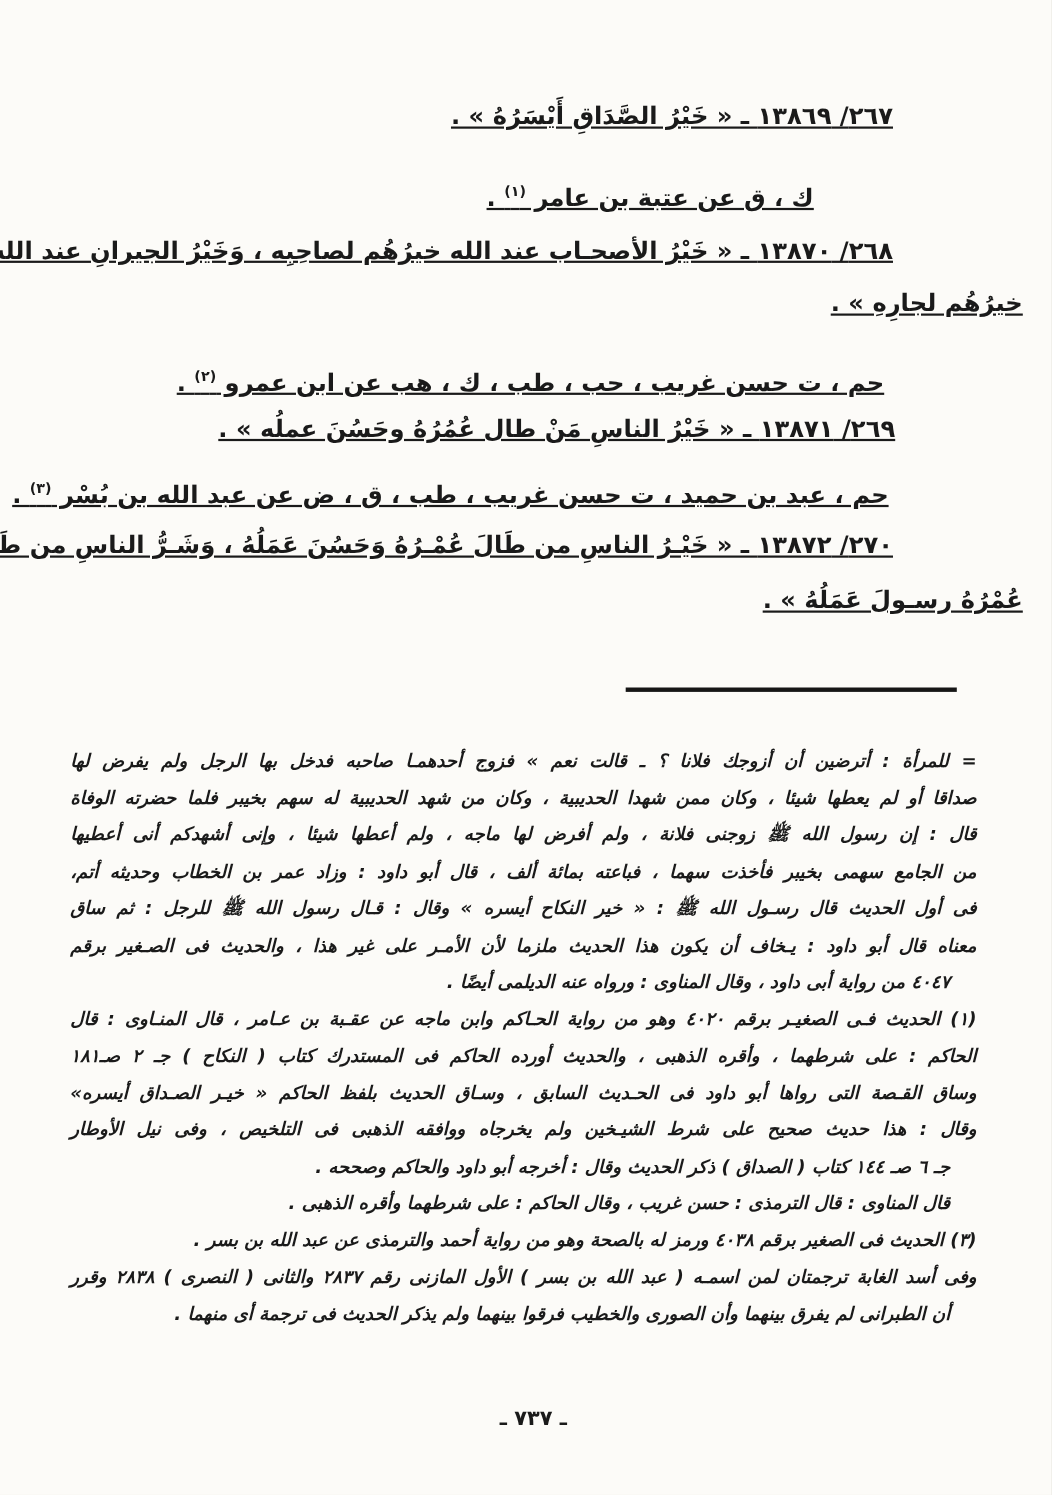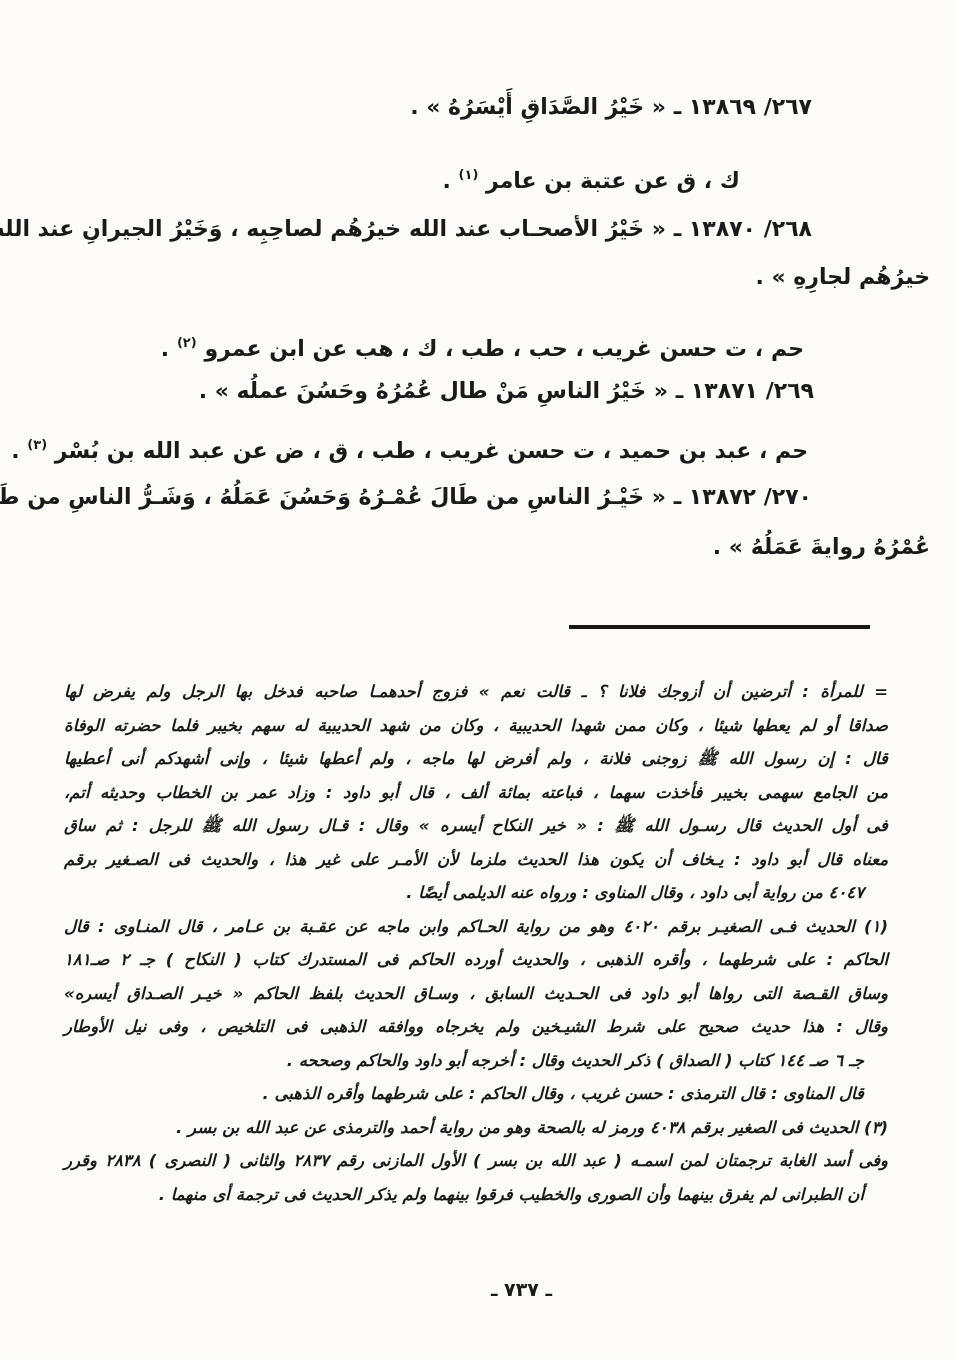--- a/index.html
+++ b/index.html
@@ -15,20 +15,21 @@
   }
   
   .ln{
     position:absolute;
     right:26px;left:60px;
     font-size:22px;
     font-weight:bold;
     line-height:46px;
     white-space:nowrap;
     text-align:right;
+    text-decoration:underline;
   }
   .ln.j{text-align:justify;text-align-last:justify;}
   .sup{font-size:13px;vertical-align:9px;font-weight:bold;}
   
   .fn-rule{
     position:absolute;top:625px;right:86px;
     width:301px;height:4px;background:#161616;
   }
   
   .fnotes{
@@ -45,21 +46,21 @@
   }
   .fl.j{text-align:justify;text-align-last:justify;}
   .fl.ind{padding-right:24px;}
   
   .footer-sig{
     position:absolute;top:1274px;left:96px;
     font-size:20px;font-weight:bold;direction:rtl;white-space:nowrap;
   }
   .footer-page{
     position:absolute;top:1278px;left:418px;width:134px;
-    font-size:19px;font-weight:bold;text-align:right;white-space:nowrap;
+    font-size:19px;font-weight:bold;text-align:center;white-space:nowrap;
   }
 </style>
 </head>
 <body>
 
 <div class="page">
 
   <div class="main">
 
     <div class="ln" style="top:84px;padding-right:118px">٢٦٧/ ١٣٨٦٩ ـ « خَيْرُ الصَّدَاقِ أَيْسَرُهُ » .</div>
@@ -77,21 +78,21 @@
     </div>
 
     <div class="ln" style="top:368px;padding-right:116px">٢٦٩/ ١٣٨٧١ ـ « خَيْرُ الناسِ مَنْ طال عُمُرُهُ وحَسُنَ عملُه » .</div>
 
     <div class="ln" style="top:422px;padding-right:122px">
       <span>حم ، عبد بن حميد ، ت حسن غريب ، طب ، ق ، ض عن عبد الله بن بُسْر </span><span class="sup">(٣)</span><span> .</span>
     </div>
 
     <div class="ln j" style="top:474px;padding-right:118px">٢٧٠/ ١٣٨٧٢ ـ « خَيْـرُ الناسِ من طَالَ عُمْـرُهُ وَحَسُنَ عَمَلُهُ ، وَشَـرُّ الناسِ من طَالَ</div>
 
-    <div class="ln" style="top:524px">عُمْرُهُ روايةَ عَمَلُهُ » .</div>
+    <div class="ln" style="top:524px">عُمْرُهُ رسـولَ عَمَلُهُ » .</div>
 
   </div>
 
   <div class="fn-rule"></div>
 
   <div class="fnotes">
 
     <div class="fl j">= للمرأة : أترضين أن أزوجك فلانا ؟ ـ قالت نعم » فزوج أحدهمـا صاحبه فدخل بها الرجل ولم يفرض لها</div>
     <div class="fl j">صداقا أو لم يعطها شيئا ، وكان ممن شهدا الحديبية ، وكان من شهد الحديبية له سهم بخيبر فلما حضرته الوفاة</div>
     <div class="fl j">قال : إن رسول الله ﷺ زوجنى فلانة ، ولم أفرض لها ماجه ، ولم أعطها شيئا ، وإنى أشهدكم أنى أعطيها</div>

